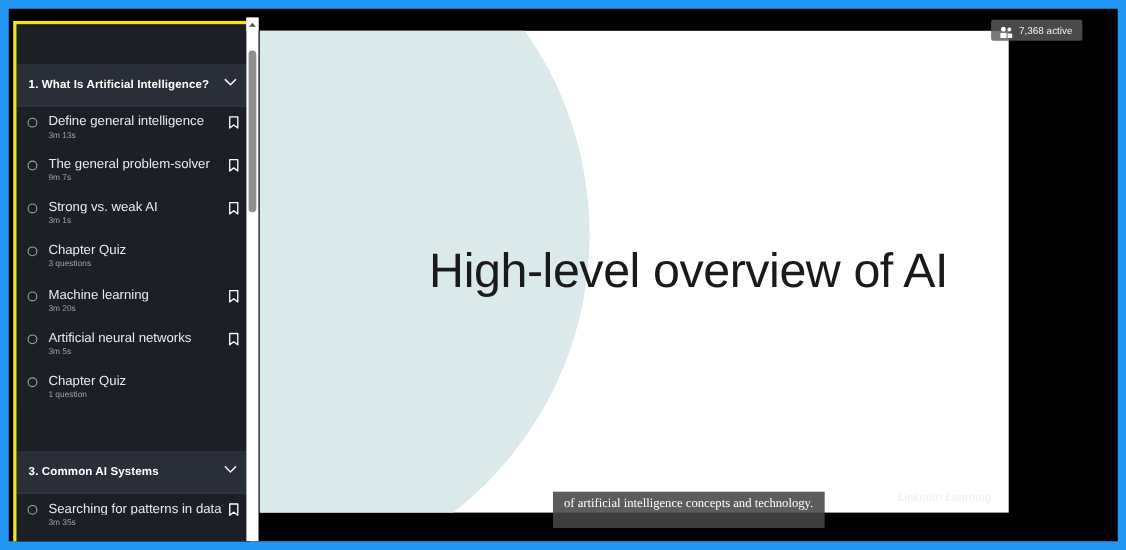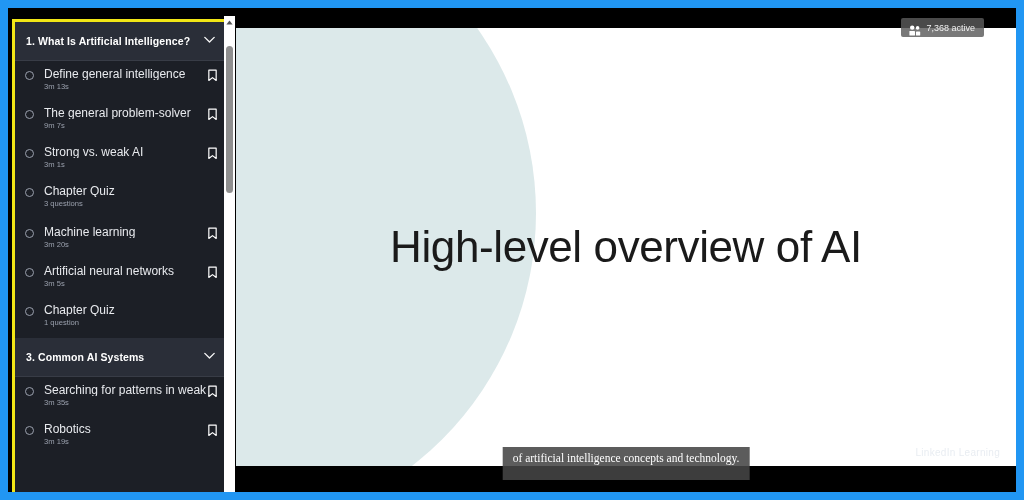--- a/index.html
+++ b/index.html
@@ -54,20 +54,21 @@
   }
 
   .toc-section-header {
     position: relative;
     height: 39px;
     background: #2a2e38;
     display: flex;
     align-items: center;
     padding: 0 10px 0 11px;
     border-bottom: 1px solid #383c46;
+    margin-top: 36px;
   }
   .toc-section-title {
     color: #ffffff;
     font-size: 10.5px;
     font-weight: bold;
     letter-spacing: 0.1px;
     flex: 1;
     white-space: nowrap;
   }
   .chevron-ic { width: 17px; height: 17px; flex: none; opacity: .95; }
@@ -133,21 +134,21 @@
     position: absolute;
     left: 228px; top: 0;
     width: 780px; height: 484px;
     background: #000000;
     overflow: hidden;
   }
 
   #slide-stage {
     position: absolute;
     left: 0; top: 20px;
-    width: 780px; height: 438px;
+    width: 681px; height: 438px;
     background: #ffffff;
     overflow: hidden;
   }
 
   #slide-circle {
     position: absolute;
     left: -340px; top: -135px;
     width: 640px; height: 640px;
     border-radius: 50%;
     background: #dce9ea;
@@ -299,21 +300,21 @@
           <div class="toc-gap"></div>
           <div class="toc-section-header">
             <span class="toc-section-title">3. Common AI Systems</span>
             <span><svg class="chevron-ic" viewBox="0 0 20 20" aria-hidden="true">
                 <path d="M4.5 7.5 L10 13 L15.5 7.5" fill="none" stroke="#ffffff" stroke-width="1.6" stroke-linecap="round" stroke-linejoin="round"></path>
               </svg></span>
           </div>
           <div class="toc-item">
             <span class="toc-item-circle"></span>
             <span class="toc-item-body">
-              <span class="toc-item-title" style="display:block">Searching for patterns in weak</span>
+              <span class="toc-item-title" style="display:block">Searching for patterns in data</span>
               <span class="toc-item-meta" style="display:block">3m 35s</span>
             </span>
             <span><svg class="bookmark-ic" viewBox="0 0 12 14" aria-hidden="true">
                 <path d="M2 1.2 h8 v11.2 l-4 -3.1 l-4 3.1 Z" fill="none" stroke="#ffffff" stroke-width="1.3" stroke-linejoin="round"></path>
               </svg></span>
           </div>
           <div class="toc-item">
             <span class="toc-item-circle"></span>
             <span class="toc-item-body">
               <span class="toc-item-title" style="display:block">Robotics</span>

